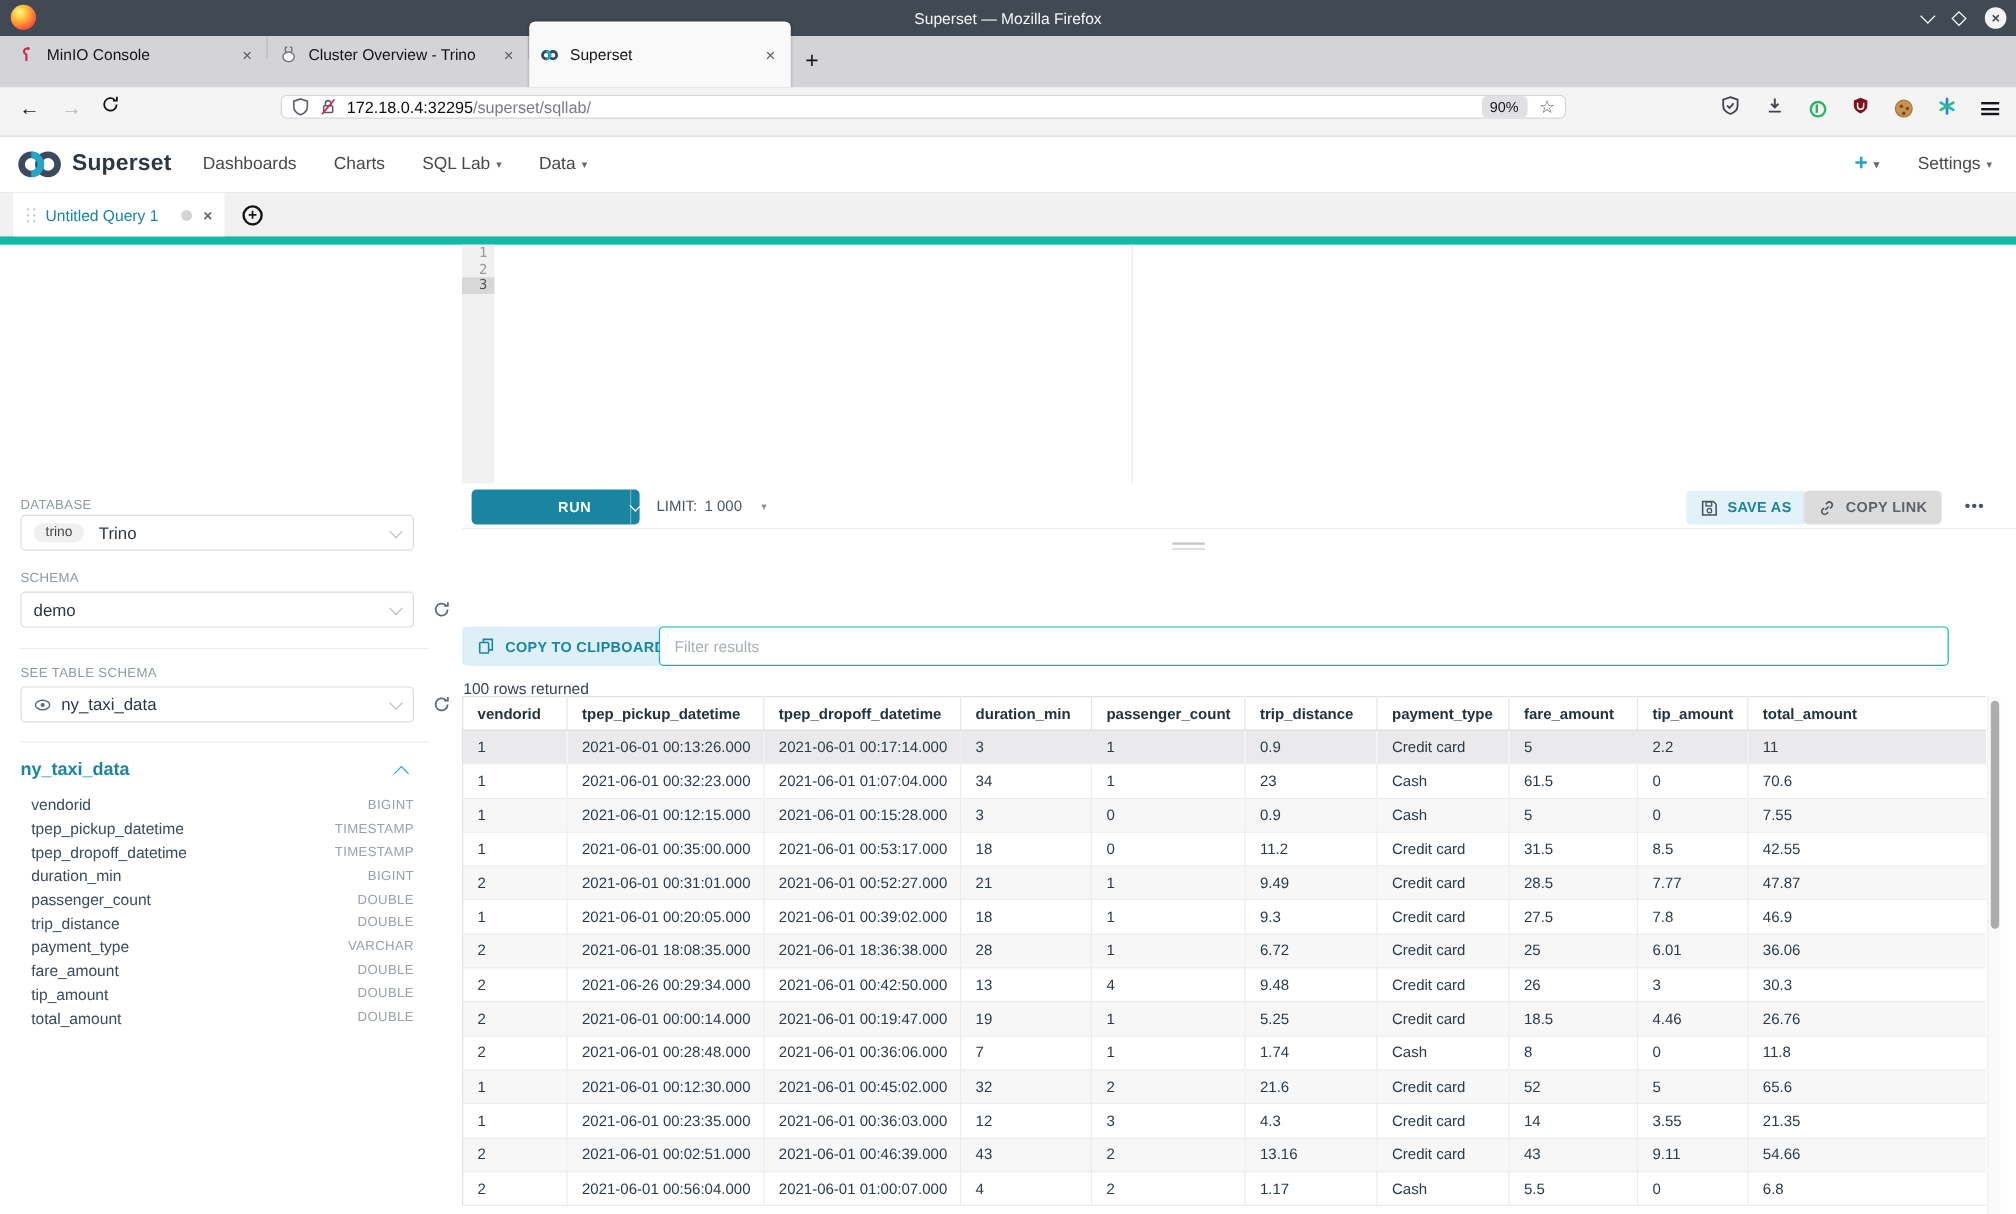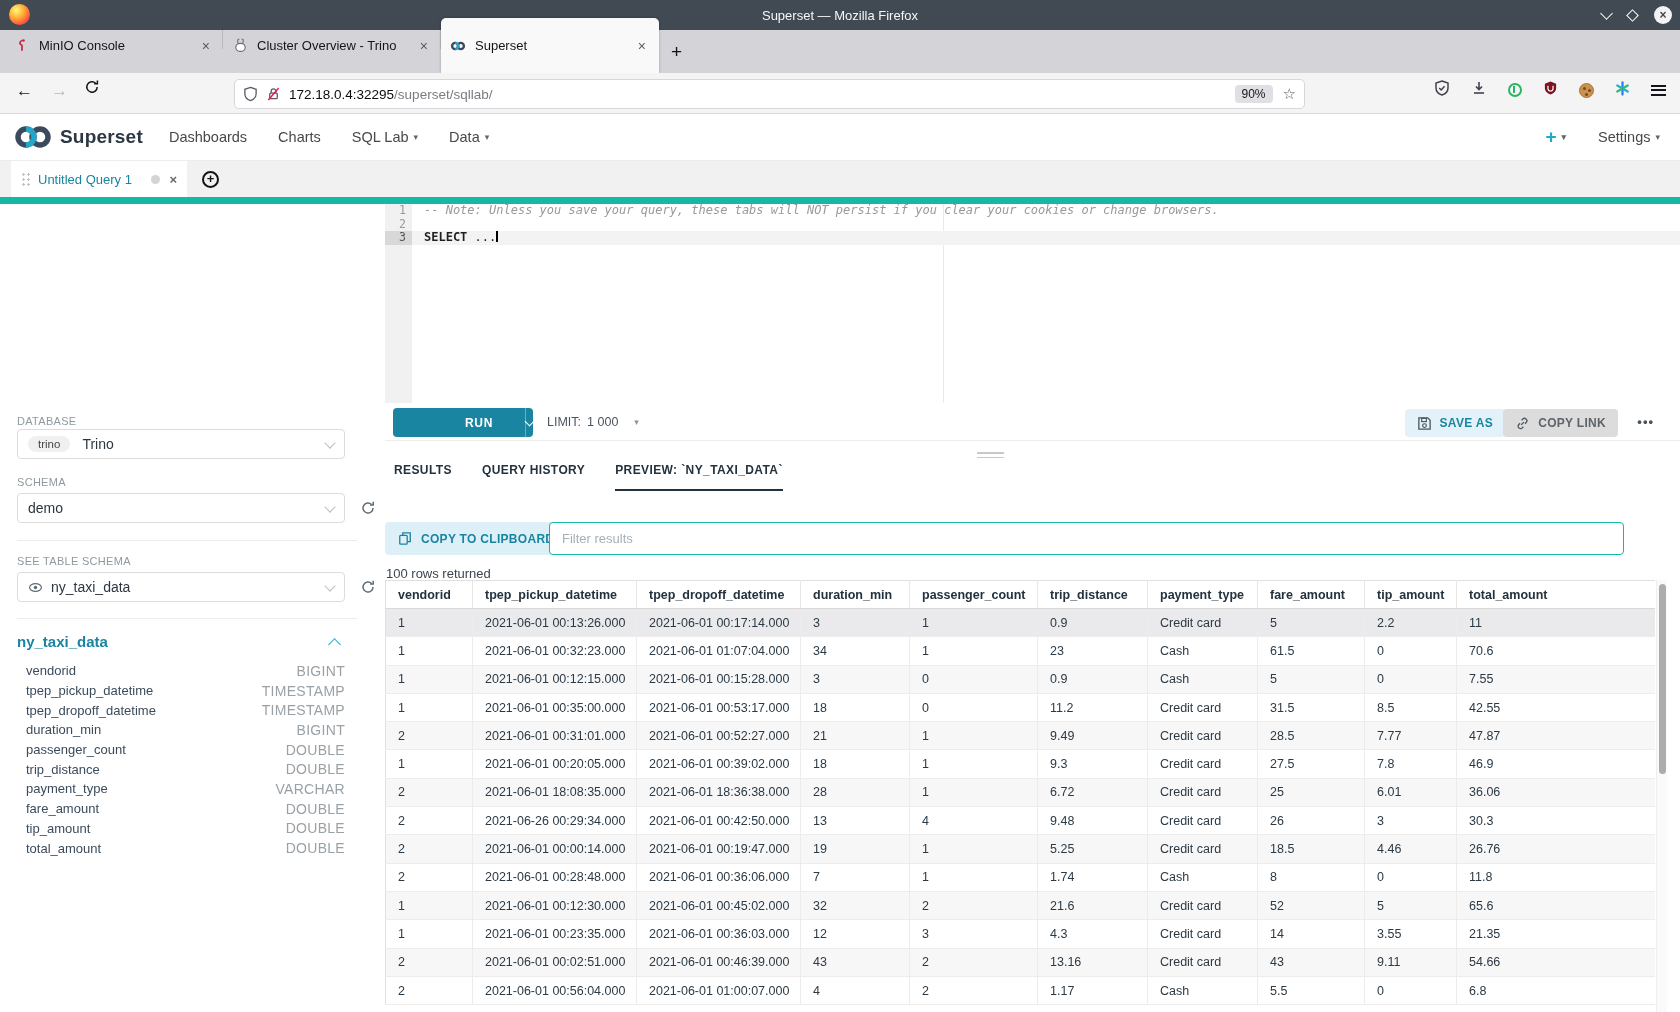--- a/index.html
+++ b/index.html
@@ -23,21 +23,21 @@
   .fftab.active { background:#f9f9fa; border-radius:5px 5px 0 0; box-shadow:0 0 3px rgba(0,0,0,.25); }
   .fftab .favicon { width:16px; height:16px; margin-right:9px; flex:0 0 auto; display:flex; align-items:center; justify-content:center; }
   .fftab .tab-title { flex:1; white-space:nowrap; overflow:hidden; }
   .fftab .tab-close { color:#5b5b66; font-size:14px; padding:0 4px; }
   .newtab-btn { height:43px; display:flex; align-items:center; padding:0 12px; color:#15141a; font-size:19px; }
 
   
   .navbar { position:absolute; top:73px; left:0; right:0; height:41px; background:#f4f4f5; border-bottom:1px solid #d9d9dd; }
   .nav-btn { position:absolute; top:8px; font-size:17px; color:#15141a; }
   .nav-btn.disabled { color:#b7b7bd; }
-  .urlbar { position:absolute; left:234px; top:6px; width:1071px; height:30px; background:#fff; border:1px solid #d7d7db; border-radius:5px; display:flex; align-items:center; padding:0 8px; }
+  .urlbar { position:absolute; left:234px; top:6px; width:1071px; height:20px; background:#fff; border:1px solid #d7d7db; border-radius:5px; display:flex; align-items:center; padding:0 8px; }
   .urlbar .u-ic { margin-right:8px; display:flex; }
   .url-text { font-size:13.5px; color:#0c0c0d; flex:1; }
   .url-text .path { color:#7b7b83; }
   .zoom-badge { background:#e0e0e4; border-radius:4px; font-size:12px; color:#15141a; padding:2px 7px; margin-right:10px; }
   .star { color:#5b5b66; font-size:15px; }
   .ext-icons { position:absolute; right:14px; top:7px; display:flex; align-items:center; gap:21px; }
   .hamb { width:15px; height:11px; border-top:2px solid #15141a; border-bottom:2px solid #15141a; position:relative; }
   .hamb::after { content:""; position:absolute; left:0; right:0; top:2.7px; height:2px; background:#15141a; }
   .cookie-ic { width:15px; height:15px; border-radius:50%; background:#c9924f; border:1px solid #a9753a; position:relative; }
   .cookie-ic::after { content:""; position:absolute; left:3px; top:3px; width:3px; height:3px; border-radius:50%; background:#7a4a22;
@@ -74,21 +74,21 @@
   .sel .chev { width:8px; height:8px; border-right:1.6px solid #b9bfc4; border-bottom:1.6px solid #b9bfc4; transform:rotate(45deg); margin-left:auto; margin-top:-3px; }
   .badge-pill { background:#f0f0f0; border-radius:10px; font-size:11.5px; color:#484848; padding:2px 10px; margin-right:12px; }
   .sel-value { font-size:14px; color:#2c3742; }
   .refresh-btn { position:absolute; left:358px; width:20px; height:20px; display:flex; align-items:center; justify-content:center; }
   .sb-divider { position:absolute; left:17px; width:340px; height:1px; background:#ececec; }
   .tbl-title { position:absolute; left:17px; top:429px; font-size:15px; font-weight:bold; color:#1985a0; }
   .collapse-caret { position:absolute; left:330px; top:436px; width:9px; height:9px; border-left:1.8px solid #20a7c9; border-top:1.8px solid #20a7c9; transform:rotate(45deg); }
   .col-list { position:absolute; left:17px; top:457px; width:328px; }
   .col-row { height:19.7px; display:flex; align-items:center; }
   .col-name { font-size:13px; color:#3b4b5c; padding-left:9px; }
-  .col-type { margin-left:auto; font-size:14px; color:#9aa1a6; letter-spacing:.3px; }
+  .col-type { margin-left:auto; font-size:11px; color:#9aa1a6; letter-spacing:.3px; }
 
   
   .editor-pane { position:absolute; top:204px; left:385px; right:0; bottom:0; background:#fff; }
   .editor { position:absolute; top:0; left:0; right:0; height:199px; font-family:"DejaVu Sans Mono", monospace; font-size:12px; }
   .gutter { position:absolute; left:0; top:0; width:27px; bottom:0; background:#f1f1f1; }
   .gutter .ln { height:13.5px; line-height:13.5px; text-align:right; padding-right:6px; color:#9a9a9a; font-size:11.5px; }
   .gutter .ln.active { background:#d8d8d8; color:#555; }
   .code { position:absolute; left:27px; top:0; right:0; }
   .code-line { height:13.5px; line-height:13.5px; padding-left:12px; white-space:pre; }
   .code-line.active { background:#f3f3f3; }
@@ -361,25 +361,20 @@
   </div>
 
   <div class="editor-pane">
     <div class="editor">
       <div class="print-margin"></div>
       <div class="gutter" id="gutter">
           <div class="ln">1</div>
           <div class="ln">2</div>
           <div class="ln active">3</div>
         </div>
-      <div class="code">
-        <div class="code-line"><span class="comment">-- Note: Unless you save your query, these tabs will NOT persist if you clear your cookies or change browsers.</span></div>
-        <div class="code-line"></div>
-        <div class="code-line active"><span class="kw">SELECT</span><span class="plain"> ...</span><span class="cursor"></span></div>
-      </div>
     </div>
 
     <div class="editor-toolbar">
       <div class="run-btn">
         <div class="run-main">RUN</div>
         <div class="run-caret">
             <span class="chev-w"></span>
           </div>
       </div>
       <div class="limit">
@@ -403,25 +398,20 @@
           </svg>
         <span>COPY LINK</span>
       </div>
       <div class="more-dots">•••</div>
     </div>
 
     <div class="south">
       <div class="drag-handle">
           <div></div>
           <div></div>
-        </div>
-      <div class="res-tabs" id="restabs">
-          <div class="res-tab">RESULTS</div>
-          <div class="res-tab">QUERY HISTORY</div>
-          <div class="res-tab active">PREVIEW: `NY_TAXI_DATA`</div>
         </div>
       <div class="res-controls">
         <div class="copyclip-btn">
           <svg width="14" height="15" viewBox="0 0 16 16">
               <rect x="2" y="4.5" width="8.5" height="10" rx="1" fill="none" stroke="#1985a0" stroke-width="1.5"></rect>
               <path d="M5.5 4.5v-3h8.5v10h-3" fill="none" stroke="#1985a0" stroke-width="1.5"></path>
             </svg>
           <span>COPY TO CLIPBOARD</span>
         </div>
         <input class="filter-input" type="text" placeholder="Filter results" style="">

